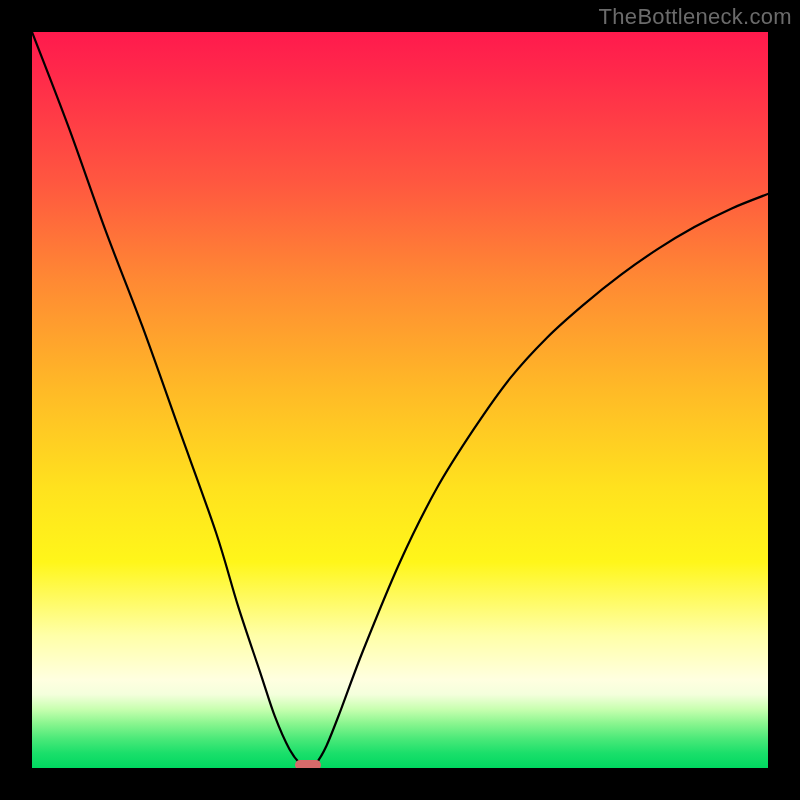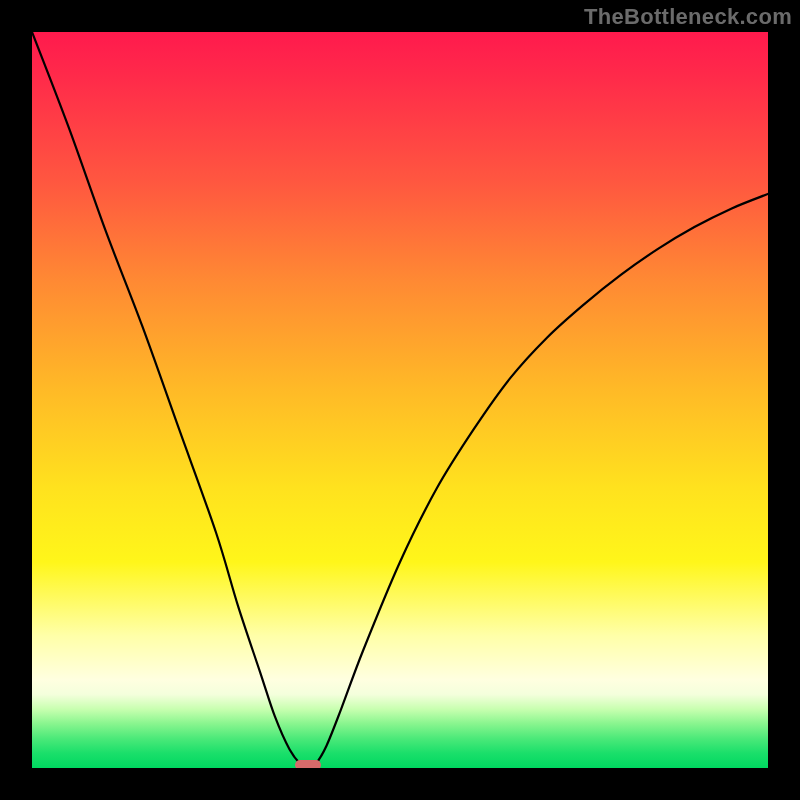--- a/index.html
+++ b/index.html
@@ -66,21 +66,21 @@
     background: #d76a6a;
     border-radius: 5px;
     transform: translate(-50%, -50%);
   }
   .watermark {
     position: absolute;
     top: 4px;
     right: 8px;
     color: #6b6b6b;
     font-size: 22px;
-    font-weight: 700;
+    font-weight: 400;
     letter-spacing: 0.3px;
     white-space: nowrap;
     user-select: none;
     text-align: right;
   }
 </style>
 </head>
 <body>
 
 <div class="frame">

